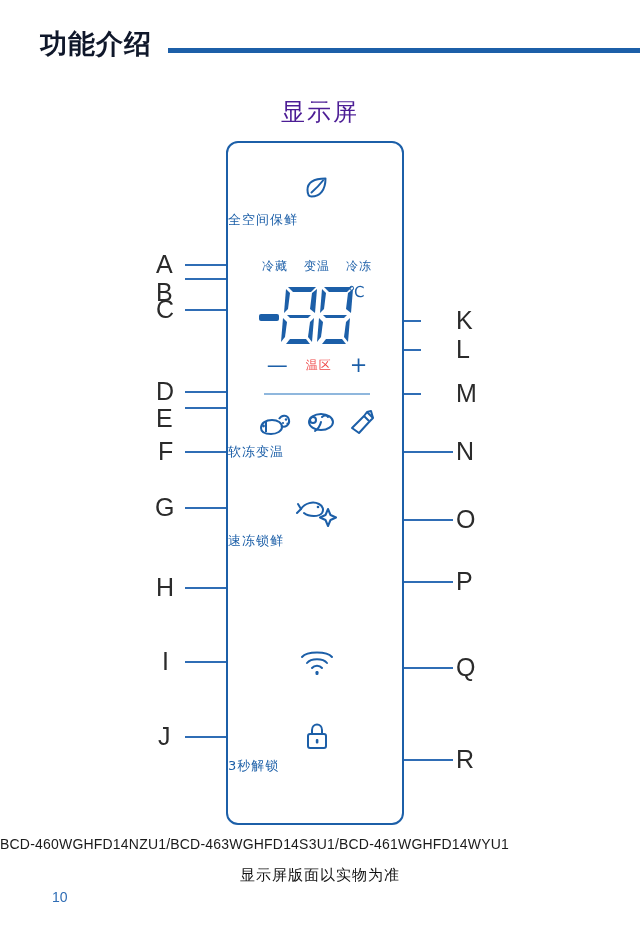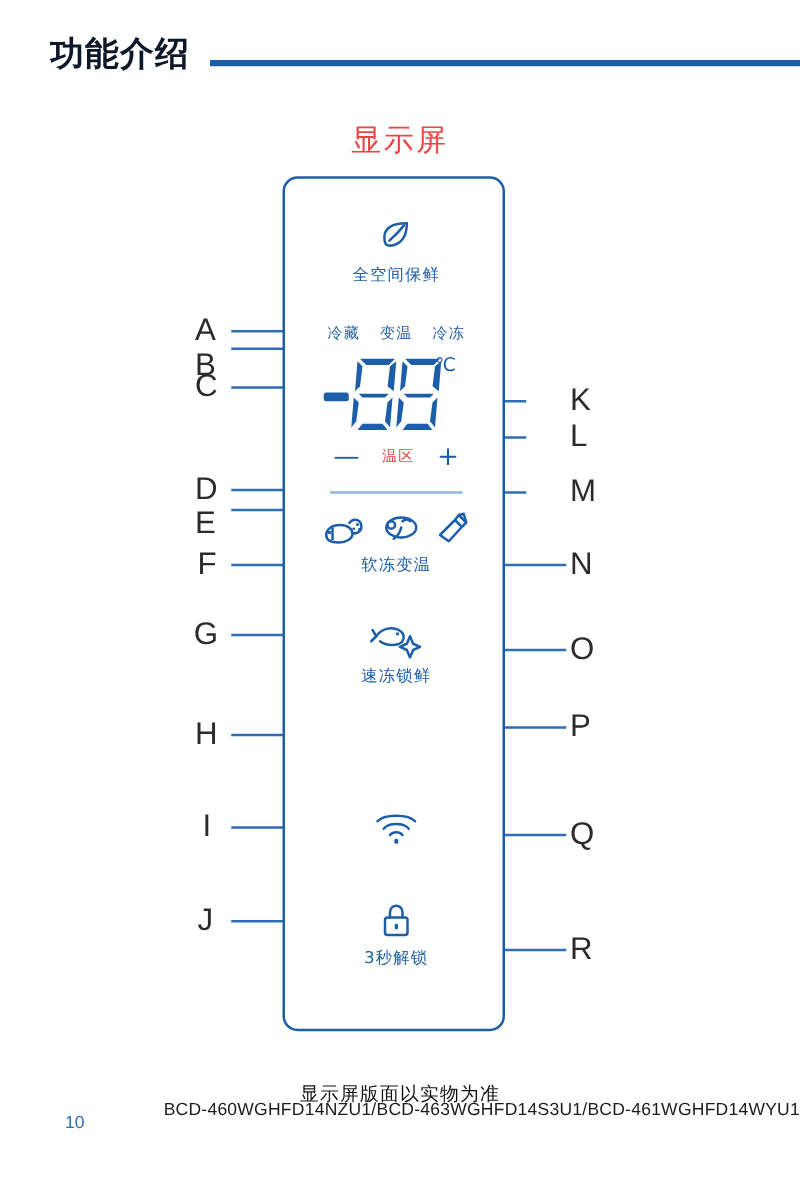--- a/index.html
+++ b/index.html
@@ -28,38 +28,38 @@
 
   
   #section{position:absolute;left:0;top:96px;width:640px;height:42px;}
   #section-dots{
     position:absolute;left:44px;top:26px;width:552px;height:3px;
     background-image:radial-gradient(circle, #1c5fa8 1.3px, rgba(0,0,0,0) 1.5px);
     background-size:8px 3px;background-repeat:repeat-x;
   }
   #section-title{
     position:absolute;left:0;top:0;width:640px;text-align:center;
-    font-size:24px;color:#ef4444;letter-spacing:2px;
+    font-size:24px;color:#4c1d95;letter-spacing:2px;
     background:#fff;
   }
   #section-title span{background:#fff;padding:0 10px;}
 
   
   #diagram{position:absolute;left:0;top:0;width:640px;height:943px;}
   #diagram svg{position:absolute;left:0;top:0;}
 
   
   #panel{
     position:absolute;left:226px;top:141px;width:178px;height:684px;
     border:2.5px solid #1c5fa8;border-radius:12px;
     background:#ffffff;
     box-sizing:border-box;
   }
 
-  .blk{position:absolute;width:178px;left:0;text-align:center;}
+  .blk{position:absolute;width:178px;left:0;text-align:left;}
   .cap{
     color:#1c5fa8;font-size:13px;letter-spacing:1px;
     font-family:"DejaVu Sans","Liberation Sans",sans-serif;
     white-space:nowrap;
   }
   .icn{display:block;margin:0 auto;}
 
   
   #zones{position:absolute;left:0;top:115px;width:178px;display:flex;
          justify-content:center;gap:16px;}
@@ -91,21 +91,21 @@
 
   
   .letter{
     position:absolute;font-size:25px;color:#2b2b2b;
     font-family:"Liberation Sans","DejaVu Sans",sans-serif;
     line-height:1;
   }
 
   
   #model{
-    position:absolute;left:0;top:879px;width:640px;text-align:right;
+    position:absolute;left:0;top:836px;width:640px;text-align:left;
     font-size:14px;color:#1b1b1b;letter-spacing:.2px;
     font-family:"Liberation Sans","DejaVu Sans",sans-serif;
   }
   #caption{
     position:absolute;left:0;top:866px;width:640px;text-align:center;
     font-size:15px;color:#111;letter-spacing:1px;
     font-family:"DejaVu Sans","Liberation Sans",sans-serif;
   }
   #pageno{
     position:absolute;left:52px;top:889px;font-size:14px;color:#2f6db5;

